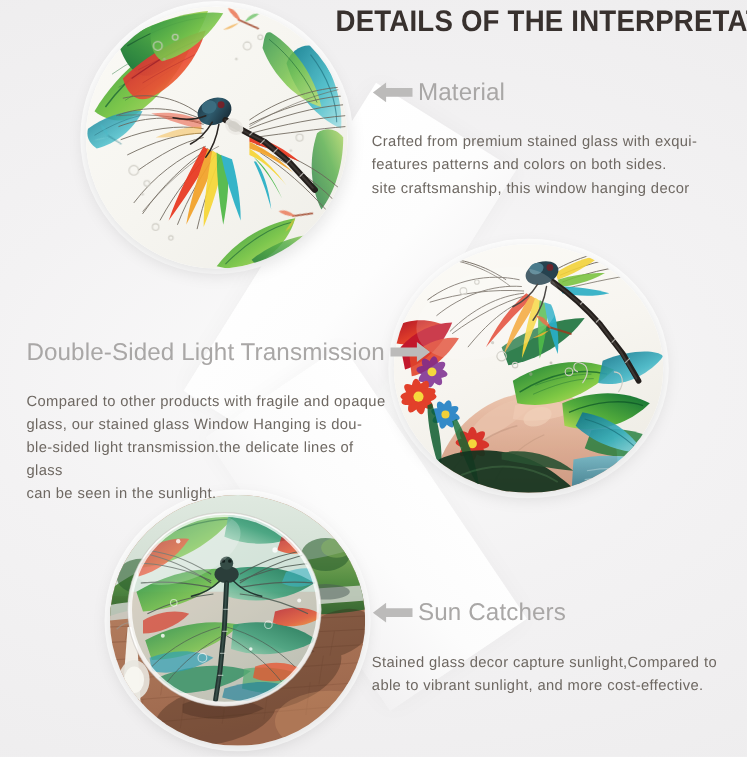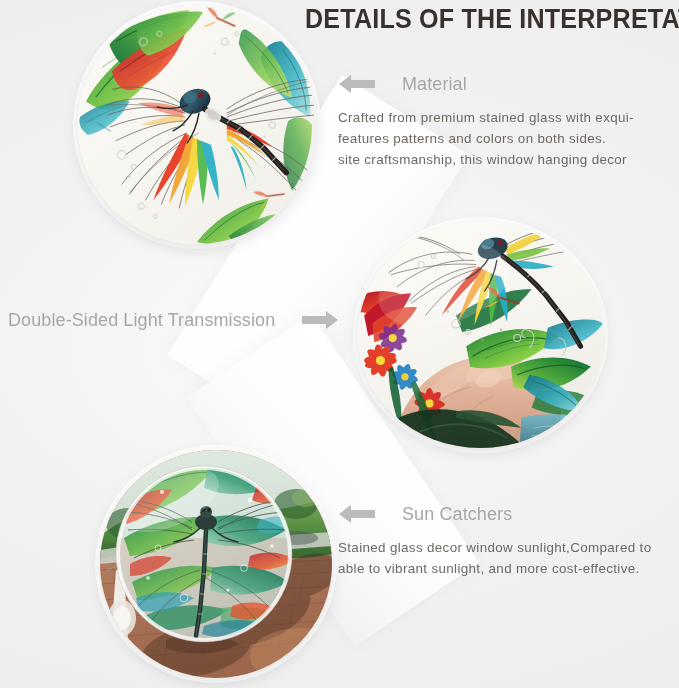--- a/index.html
+++ b/index.html
@@ -54,37 +54,37 @@
     overflow:hidden;
   }
   .disc svg{display:block;width:100%;height:100%;}
   #disc1{left:78px;top:6px;width:238px;height:238px;}
   #disc2{left:358px;top:222px;width:245px;height:226px;}
   #disc3{left:100px;top:450px;width:232px;height:228px;}
 
   
   .block{position:absolute;}
   .head{
-    display:flex;align-items:center;gap:26px;
-    font-size:18px;color:#a9a7a6;font-weight:normal;
+    display:flex;align-items:center;gap:4px;
+    font-size:22px;color:#a9a7a6;font-weight:normal;
     letter-spacing:.1px;line-height:28px;white-space:nowrap;
   }
   .head-label{color:#a9a7a6;}
   .arrow{flex:0 0 auto;display:block;}
   .body{
-    margin-top:9px;
+    margin-top:20px;
     font-size:13.4px;line-height:21px;
     color:#6e6862;letter-spacing:.35px;
     font-family:"Liberation Sans", sans-serif;
   }
   .body p{margin:0;}
 
   #blockMaterial{left:338px;top:70px;width:336px;}
-  #blockDouble{left:8px;top:306px;width:332px;}
-  #blockSun{left:338px;top:500px;width:338px;}
+  #blockDouble{left:24px;top:306px;width:332px;}
+  #blockSun{left:338px;top:543px;width:338px;}
   #blockDouble .head{justify-content:flex-start;}
 </style>
 </head>
 <body>
 
 <div id="stage">
 
   <div class="ribbon r1"></div>
   <div class="ribbon r2"></div>
 
@@ -658,28 +658,34 @@
     </div>
   </div>
 
   <div class="block" id="blockDouble">
     <div class="head">
       <span class="head-label">Double-Sided Light Transmission</span>
       <svg class="arrow" width="38" height="20" viewBox="0 0 38 20" aria-hidden="true">
         <path d="M37 10 L25 1 L25 6 L1 6 L1 14 L25 14 L25 19 Z" fill="#bcbbba"></path>
       </svg>
     </div>
+    <div class="body">
+      <p>Compared to other products with fragile and opaque</p>
+      <p>glass, our  stained glass Window Hanging is dou-</p>
+      <p>ble-sided light transmission.the delicate lines of glass</p>
+      <p>can be seen in the sunlight.</p>
+    </div>
   </div>
 
   <div class="block" id="blockSun">
     <div class="head">
       <svg class="arrow" width="38" height="20" viewBox="0 0 38 20" aria-hidden="true">
         <path d="M1 10 L13 1 L13 6 L37 6 L37 14 L13 14 L13 19 Z" fill="#bcbbba"></path>
       </svg>
       <span class="head-label">Sun Catchers</span>
     </div>
     <div class="body">
-      <p>Stained glass decor window sunlight,Compared to</p>
+      <p>Stained glass decor capture sunlight,Compared to</p>
       <p>able to vibrant sunlight, and more cost-effective.</p>
     </div>
   </div>
 
 </div>
 
 </body></html>

